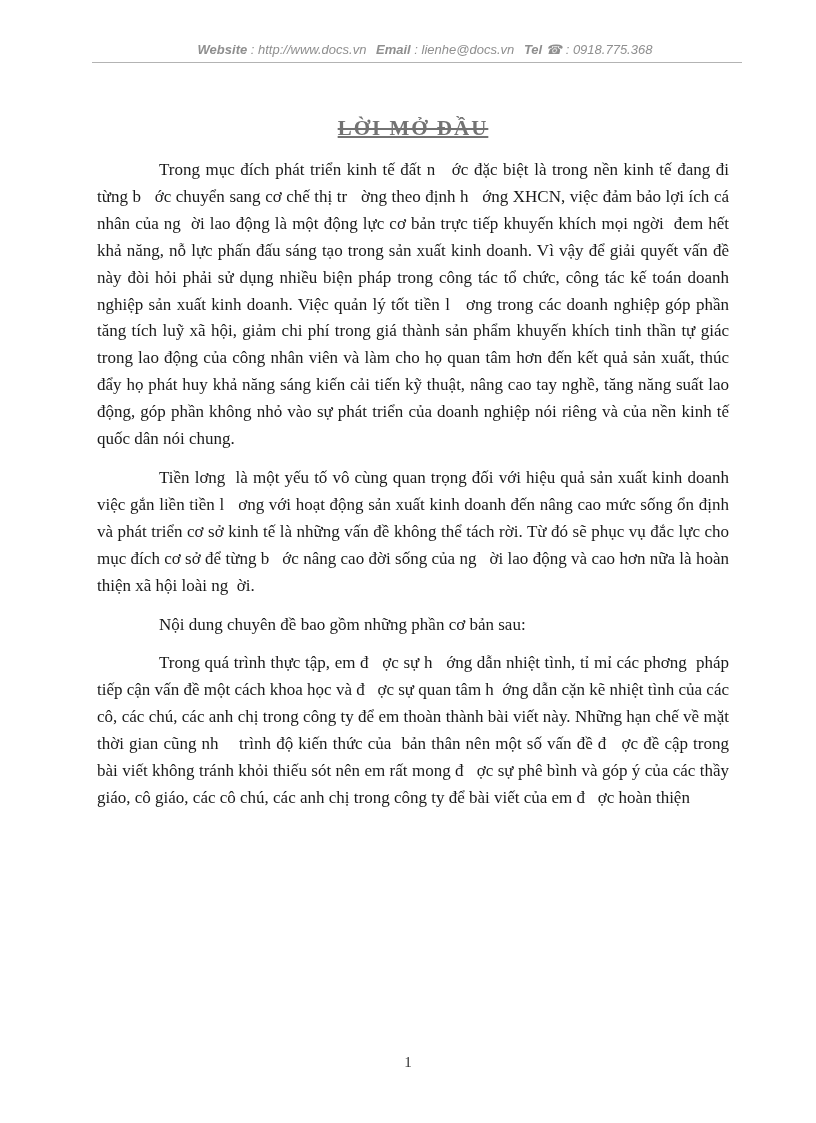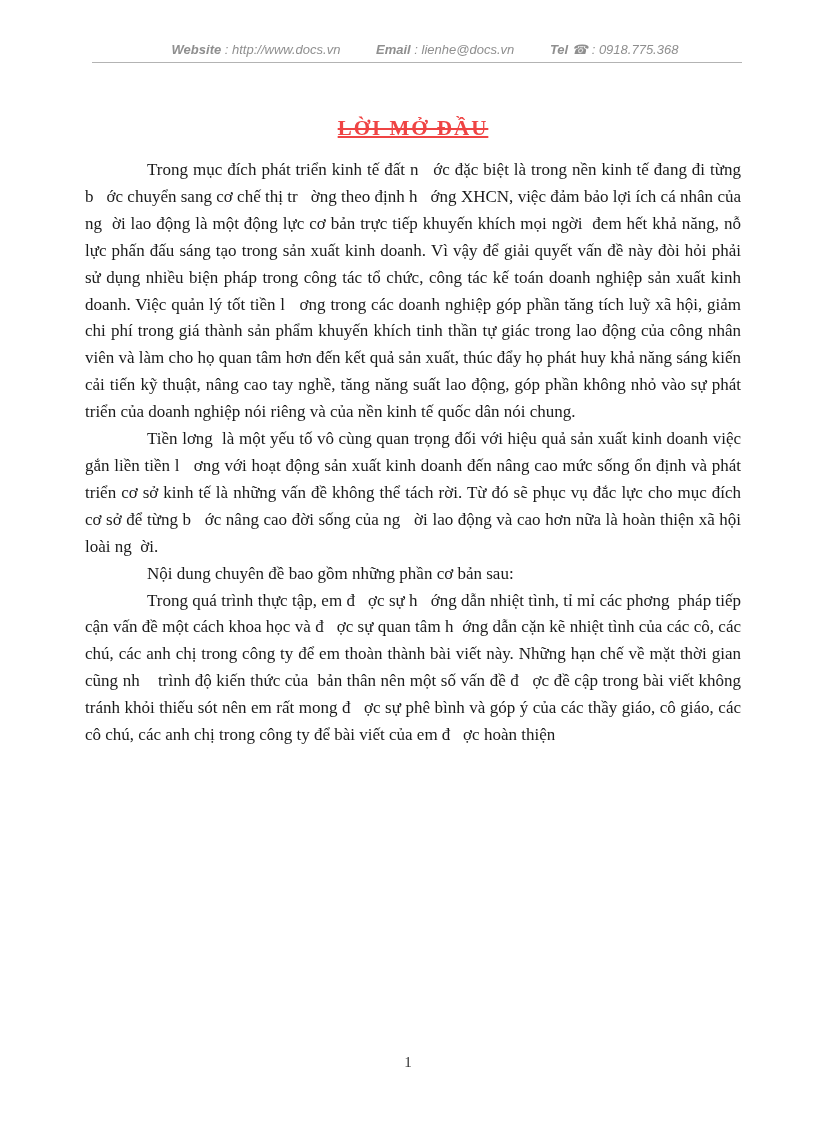--- a/index.html
+++ b/index.html
@@ -20,40 +20,40 @@
     text-align: center;
     font-family: "Liberation Sans", sans-serif;
     font-style: italic;
     font-size: 13px;
     color: #8f8f8f;
     padding-bottom: 5px;
     border-bottom: 1px solid #b3b3b3;
     white-space: nowrap;
   }
   .doc-header .lbl { font-weight: bold; }
-  .doc-header .grp { margin-left: 32px; }
+  .doc-header .grp { margin-left: 6px; }
   .doc-header .grp:first-child { margin-left: 16px; }
   .content {
     position: absolute;
     top: 110px;
     left: 85px;
     width: 656px;
   }
   .doc-title {
     text-align: center;
     font-size: 21px;
     font-weight: bold;
     letter-spacing: 2px;
     text-decoration: underline line-through;
     text-decoration-thickness: 2px;
     margin: 6px 0 16px 0;
-    color: #ef4444;
+    color: #737373;
   }
   .content p {
-    margin: 0;
+    margin: 12px;
     font-size: 17px;
     line-height: 26.9px;
     text-align: justify;
     text-indent: 62px;
   }
   .content p.bold { font-weight: bold; }
   .content p .bold-run { font-weight: bold; }
   .page-number {
     position: absolute;
     top: 1054px;

